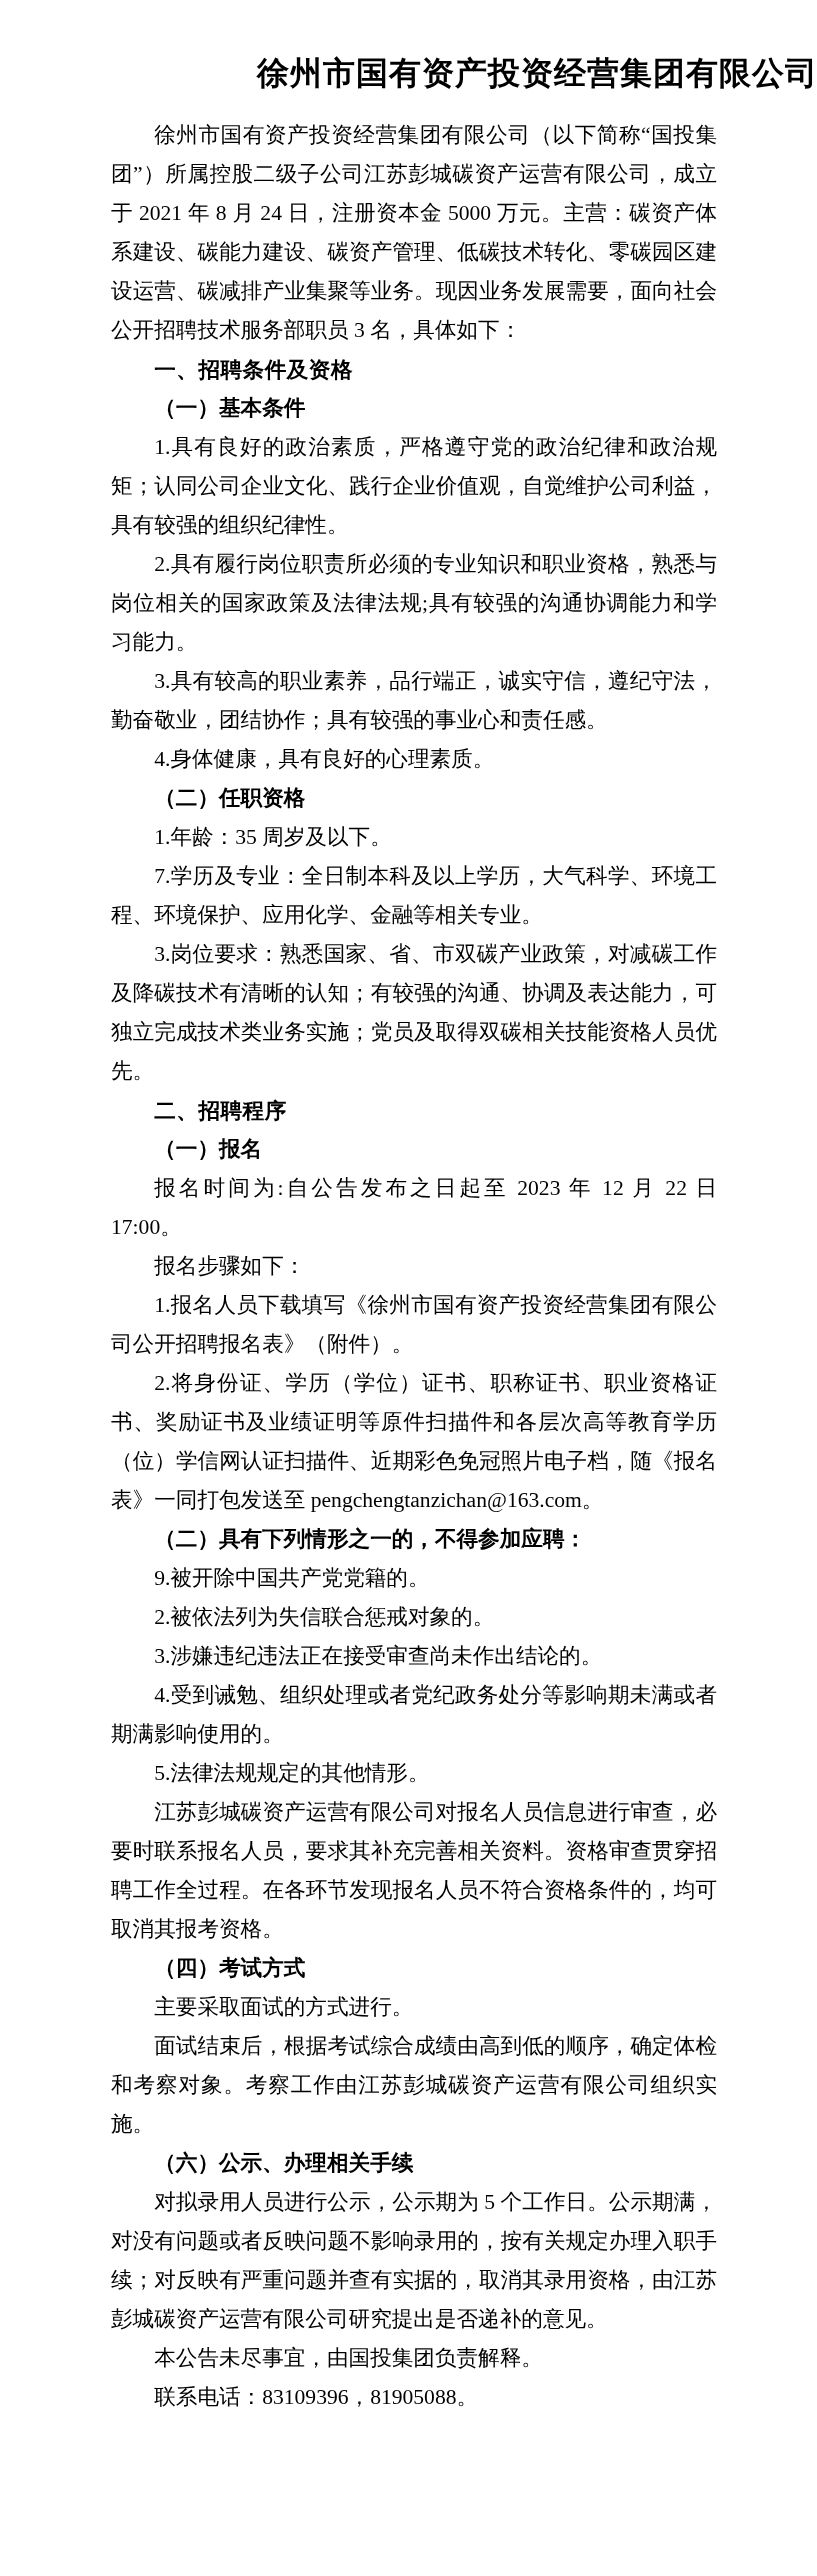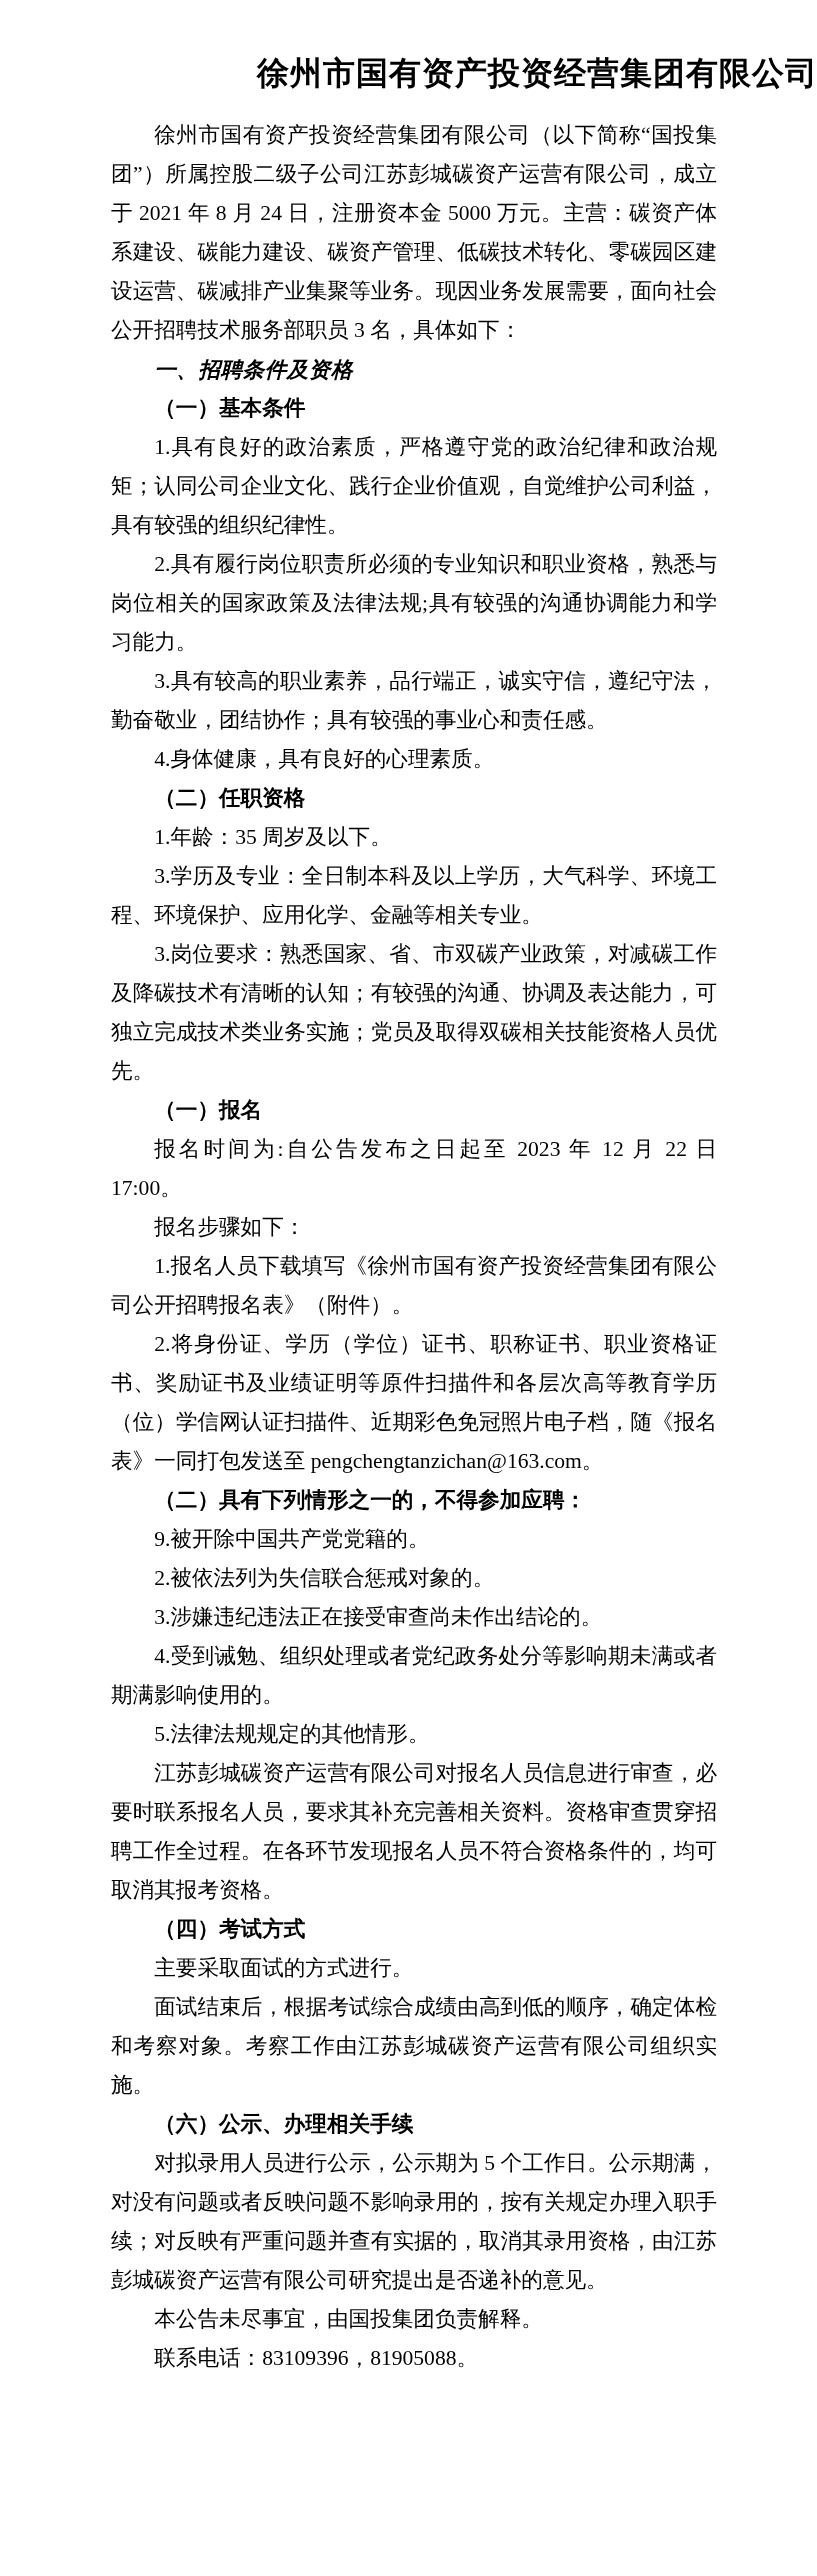--- a/index.html
+++ b/index.html
@@ -37,21 +37,20 @@
     line-height: 39px;
     text-align: justify;
     text-indent: 2em;
     font-family: "Liberation Serif", serif;
     word-break: break-word;
   }
   .para.style-section-heading {
     font-weight: bold;
     font-family: "Liberation Sans", sans-serif;
     letter-spacing: 0.5px;
-    font-style: italic;
   }
   .para.style-sub-heading {
     font-weight: bold;
     font-family: "Liberation Serif", serif;
   }
 </style>
 </head>
 <body>
 
 <div class="page">
@@ -62,22 +61,23 @@
   <div class="content" id="paragraphs">
       <p class="para style-body">徐州市国有资产投资经营集团有限公司（以下简称“国投集团”）所属控股二级子公司江苏彭城碳资产运营有限公司，成立于 2021 年 8 月 24 日，注册资本金 5000 万元。主营：碳资产体系建设、碳能力建设、碳资产管理、低碳技术转化、零碳园区建设运营、碳减排产业集聚等业务。现因业务发展需要，面向社会公开招聘技术服务部职员 3 名，具体如下：</p>
       <p class="para style-section-heading">一、招聘条件及资格</p>
       <p class="para style-sub-heading">（一）基本条件</p>
       <p class="para style-body">1.具有良好的政治素质，严格遵守党的政治纪律和政治规矩；认同公司企业文化、践行企业价值观，自觉维护公司利益，具有较强的组织纪律性。</p>
       <p class="para style-body">2.具有履行岗位职责所必须的专业知识和职业资格，熟悉与岗位相关的国家政策及法律法规;具有较强的沟通协调能力和学习能力。</p>
       <p class="para style-body">3.具有较高的职业素养，品行端正，诚实守信，遵纪守法，勤奋敬业，团结协作；具有较强的事业心和责任感。</p>
       <p class="para style-body">4.身体健康，具有良好的心理素质。</p>
       <p class="para style-sub-heading">（二）任职资格</p>
       <p class="para style-body">1.年龄：35 周岁及以下。</p>
-      <p class="para style-body">3.学历及专业：全日制本科及以上学历，大气科学、环境工程、环境保护、应用化学、金融等相关专业。</p>
+      <p class="para style-body">7.学历及专业：全日制本科及以上学历，大气科学、环境工程、环境保护、应用化学、金融等相关专业。</p>
       <p class="para style-body">3.岗位要求：熟悉国家、省、市双碳产业政策，对减碳工作及降碳技术有清晰的认知；有较强的沟通、协调及表达能力，可独立完成技术类业务实施；党员及取得双碳相关技能资格人员优先。</p>
+      <p class="para style-section-heading">二、招聘程序</p>
       <p class="para style-sub-heading">（一）报名</p>
       <p class="para style-body">报名时间为:自公告发布之日起至 2023 年 12 月 22 日 17:00。</p>
       <p class="para style-body">报名步骤如下：</p>
       <p class="para style-body">1.报名人员下载填写《徐州市国有资产投资经营集团有限公司公开招聘报名表》（附件）。</p>
       <p class="para style-body">2.将身份证、学历（学位）证书、职称证书、职业资格证书、奖励证书及业绩证明等原件扫描件和各层次高等教育学历（位）学信网认证扫描件、近期彩色免冠照片电子档，随《报名表》一同打包发送至 pengchengtanzichan@163.com。</p>
       <p class="para style-sub-heading">（二）具有下列情形之一的，不得参加应聘：</p>
       <p class="para style-body">9.被开除中国共产党党籍的。</p>
       <p class="para style-body">2.被依法列为失信联合惩戒对象的。</p>
       <p class="para style-body">3.涉嫌违纪违法正在接受审查尚未作出结论的。</p>
       <p class="para style-body">4.受到诫勉、组织处理或者党纪政务处分等影响期未满或者期满影响使用的。</p>

